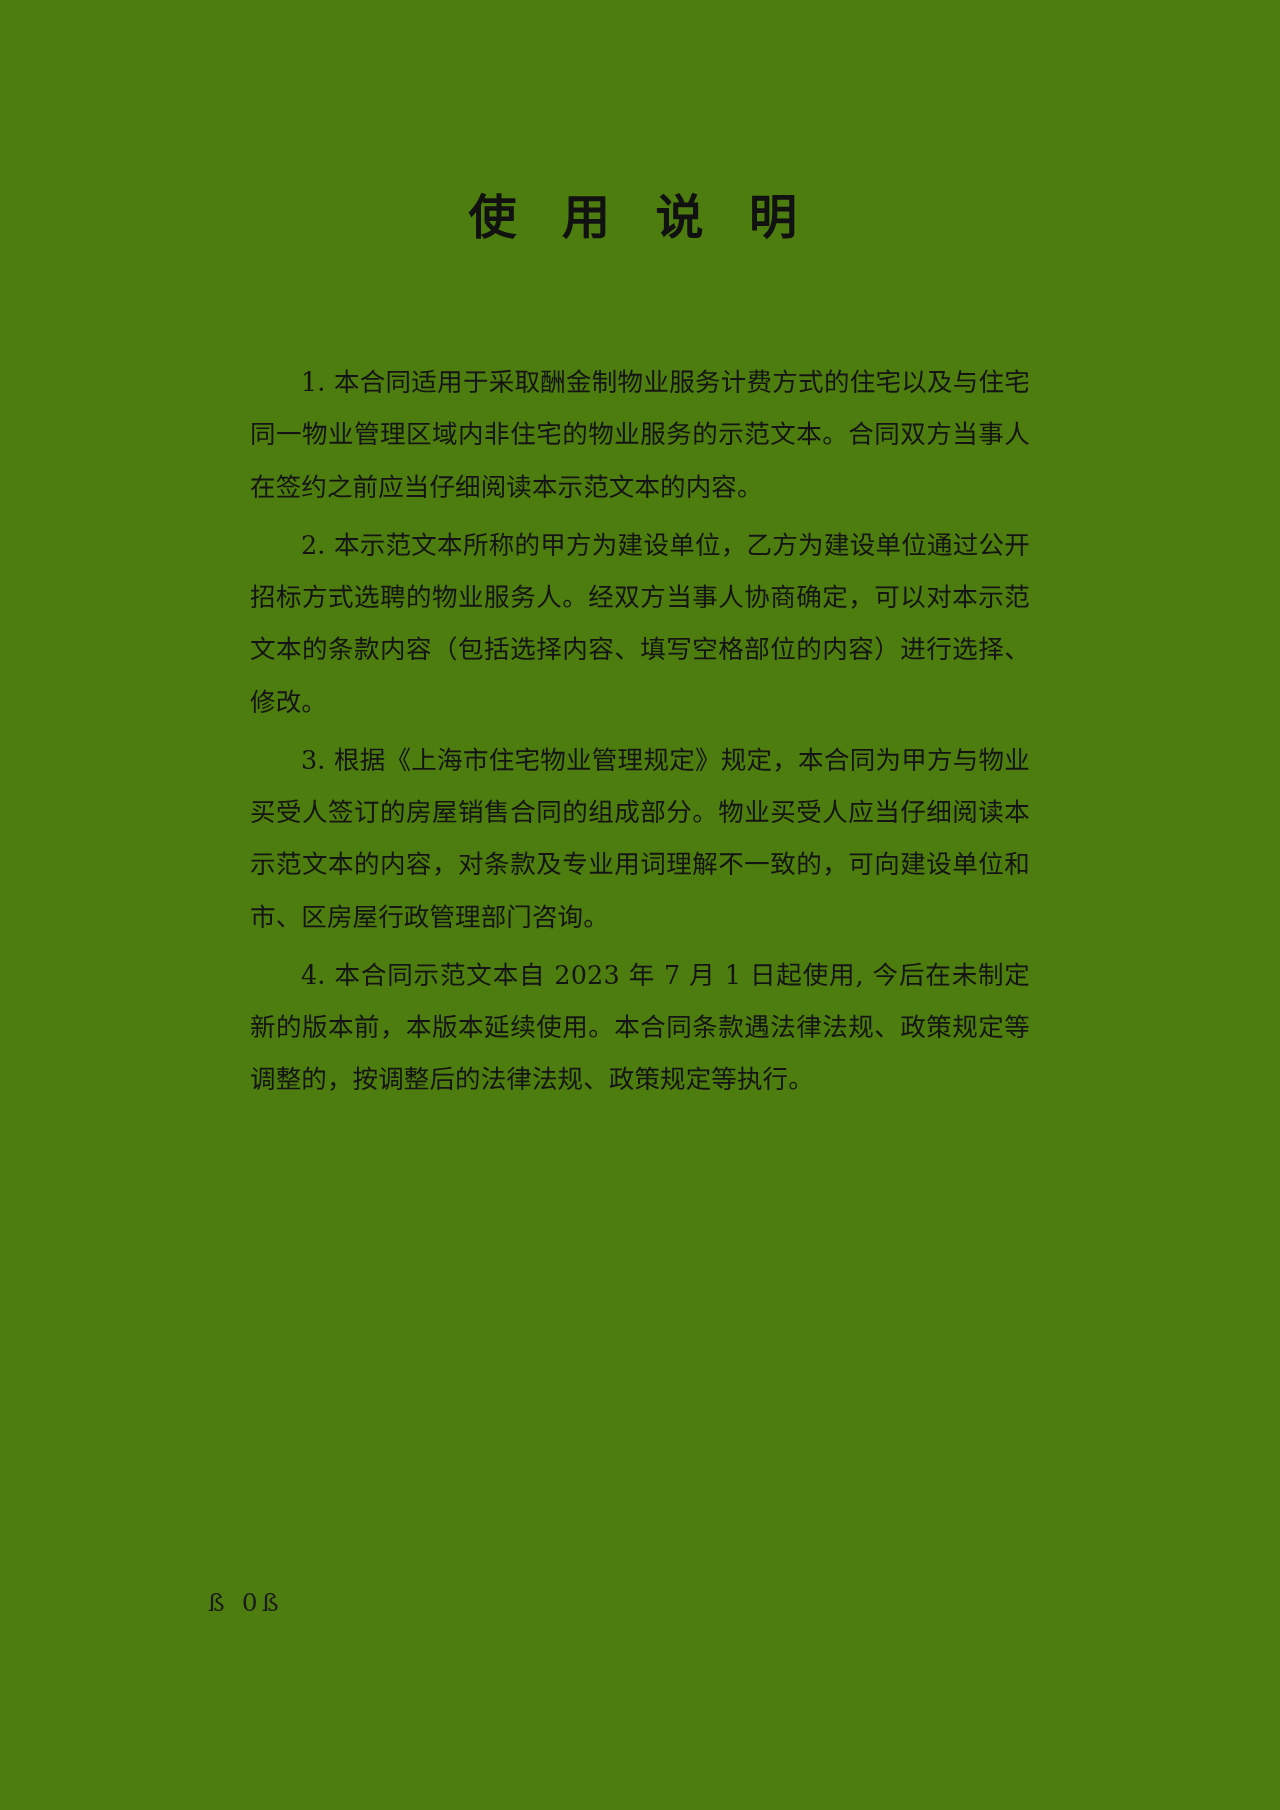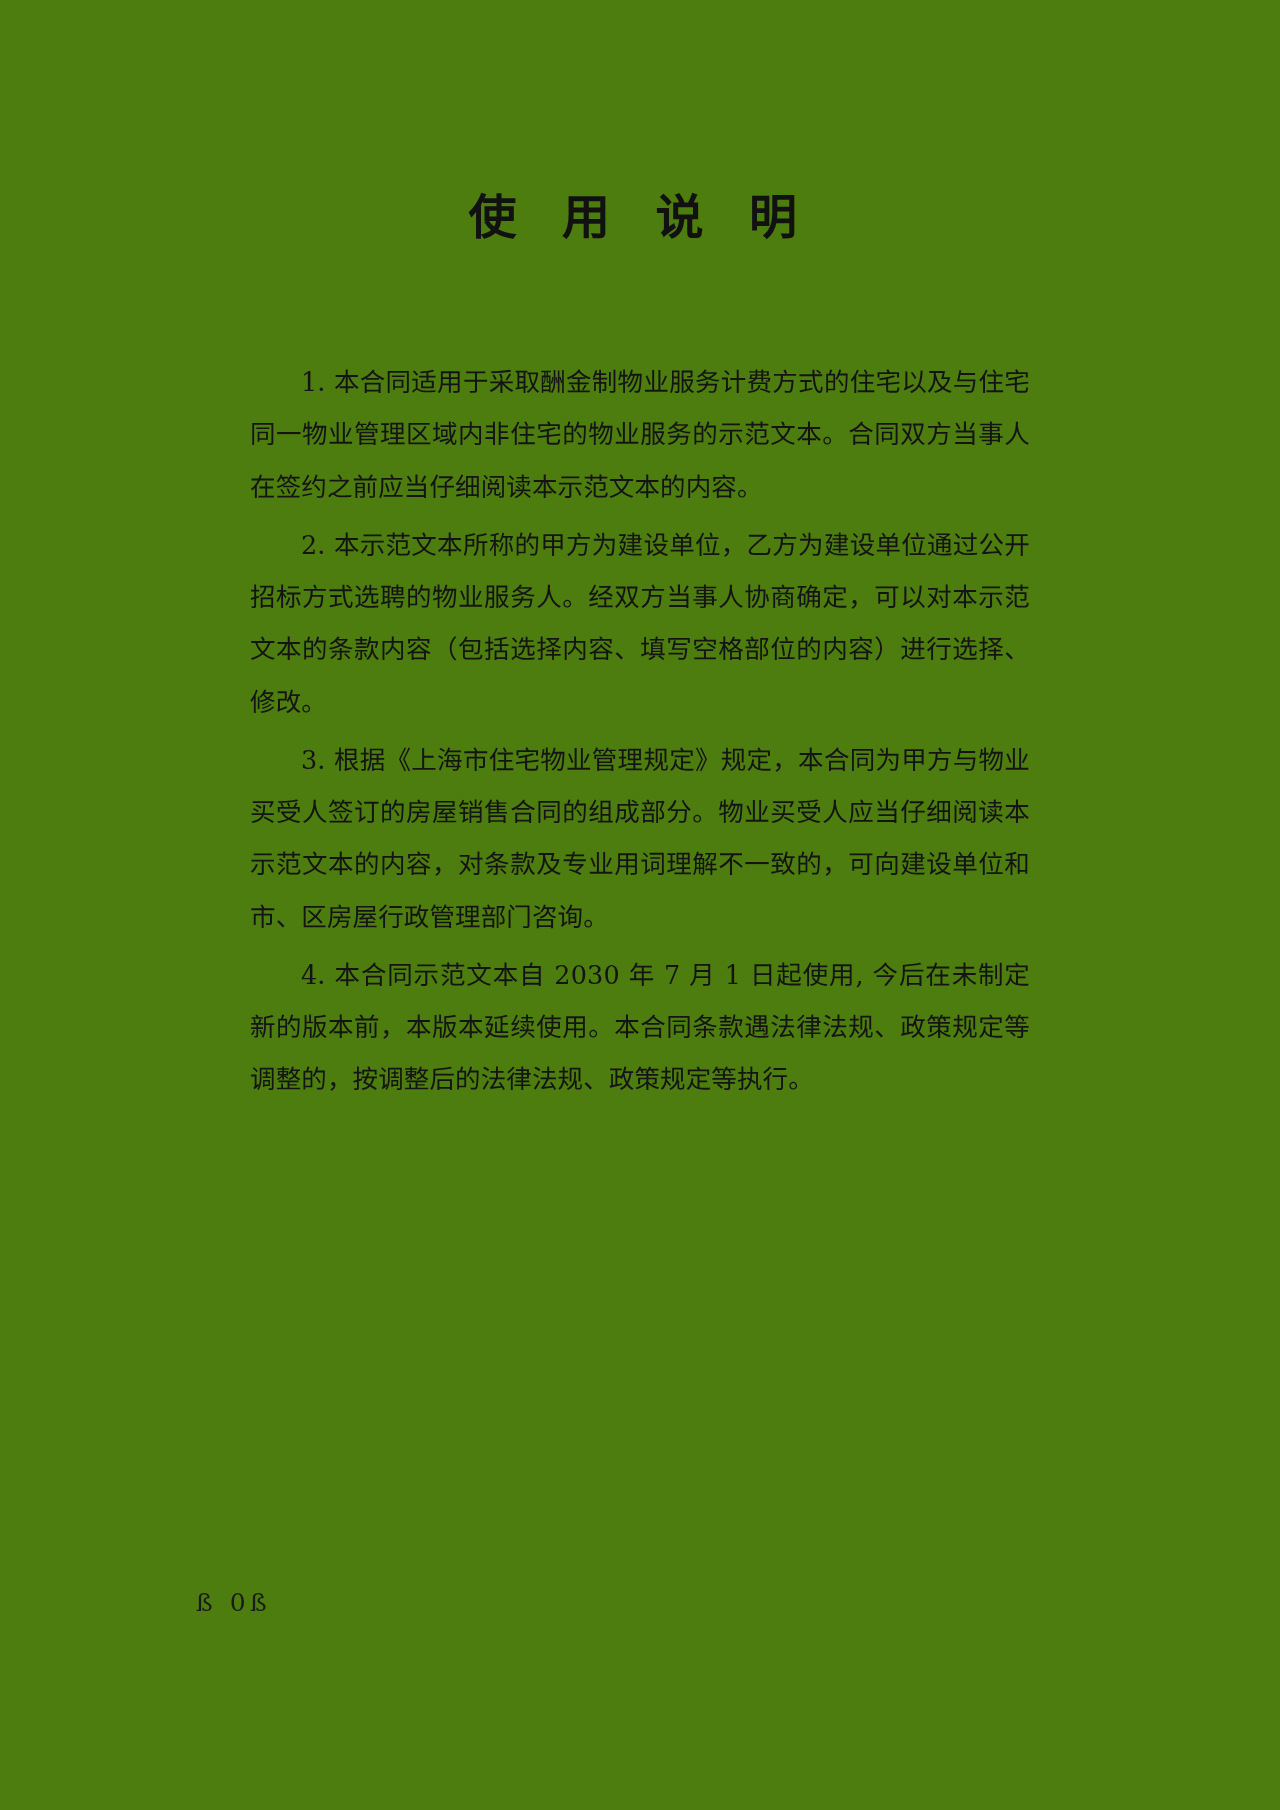--- a/index.html
+++ b/index.html
@@ -40,37 +40,37 @@
     line-height: 2.05;
     text-align: justify;
     text-justify: inter-ideograph;
     text-indent: 2em;
     margin: 0 0 6px 0;
     color: #141414;
     letter-spacing: 0.005em;
   }
   .footer {
     position: absolute;
-    left: 196px;
+    left: 208px;
     top: 1588px;
     font-size: 25px;
     letter-spacing: 0.18em;
     color: #1a1a1a;
     font-family: "DejaVu Serif", "Liberation Serif", serif;
   }
 </style>
 </head>
 <body>
 
 <div class="page">
 
   <h1 class="doc-title">使 用 说 明</h1>
 
   <div class="body-area">
     <p class="para">1. 本合同适用于采取酬金制物业服务计费方式的住宅以及与住宅同一物业管理区域内非住宅的物业服务的示范文本。合同双方当事人在签约之前应当仔细阅读本示范文本的内容。</p>
     <p class="para">2. 本示范文本所称的甲方为建设单位，乙方为建设单位通过公开招标方式选聘的物业服务人。经双方当事人协商确定，可以对本示范文本的条款内容（包括选择内容、填写空格部位的内容）进行选择、修改。</p>
     <p class="para">3. 根据《上海市住宅物业管理规定》规定，本合同为甲方与物业买受人签订的房屋销售合同的组成部分。物业买受人应当仔细阅读本示范文本的内容，对条款及专业用词理解不一致的，可向建设单位和市、区房屋行政管理部门咨询。</p>
-    <p class="para">4. 本合同示范文本自 2030 年 7 月 1 日起使用, 今后在未制定新的版本前，本版本延续使用。本合同条款遇法律法规、政策规定等调整的，按调整后的法律法规、政策规定等执行。</p>
+    <p class="para">4. 本合同示范文本自 2023 年 7 月 1 日起使用, 今后在未制定新的版本前，本版本延续使用。本合同条款遇法律法规、政策规定等调整的，按调整后的法律法规、政策规定等执行。</p>
   </div>
 
   <div class="footer">ß 0ß</div>
 
 </div>
 
 </body></html>

